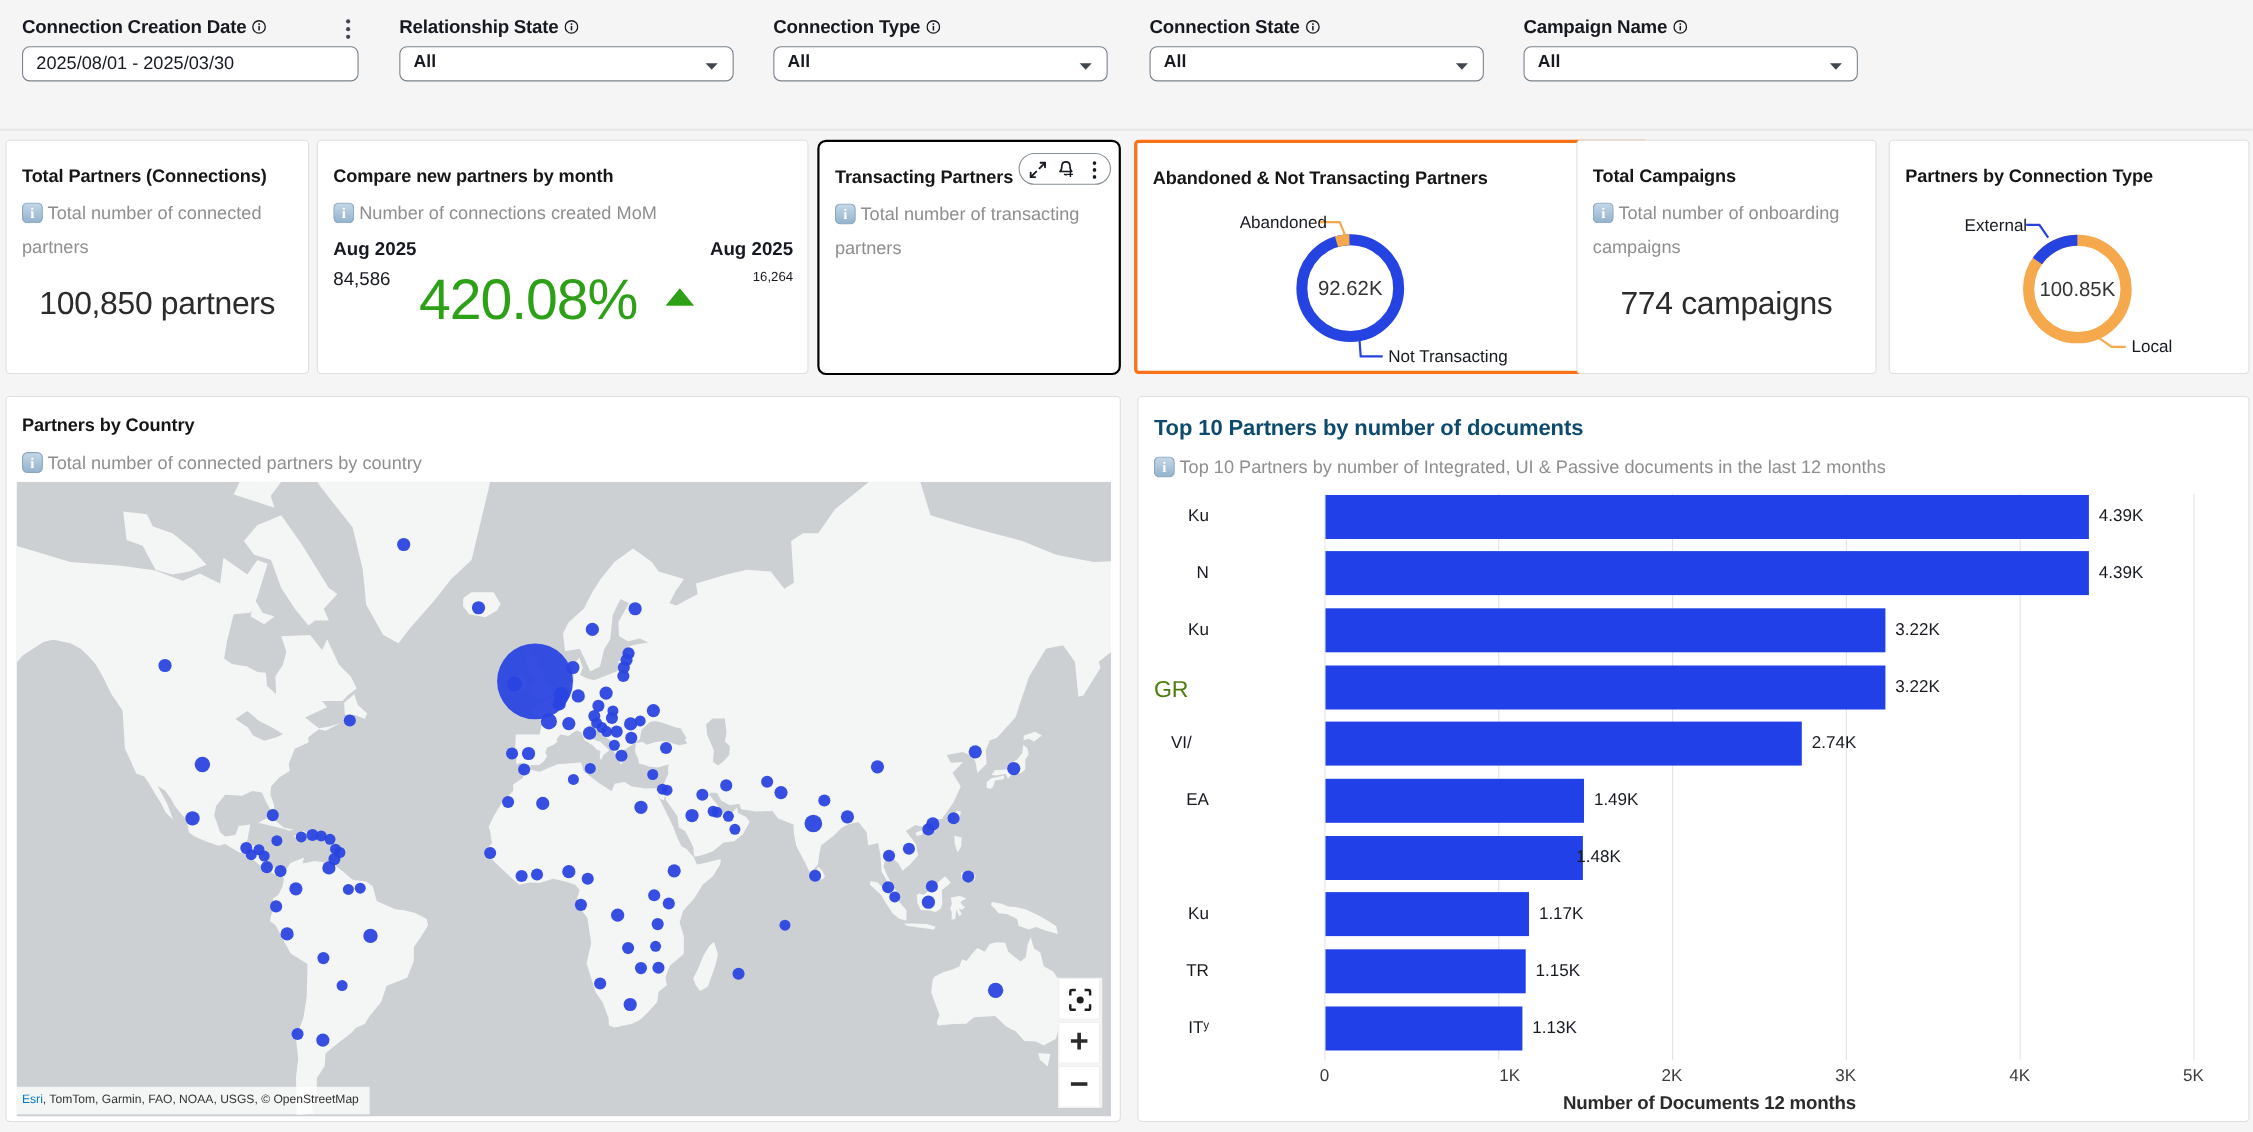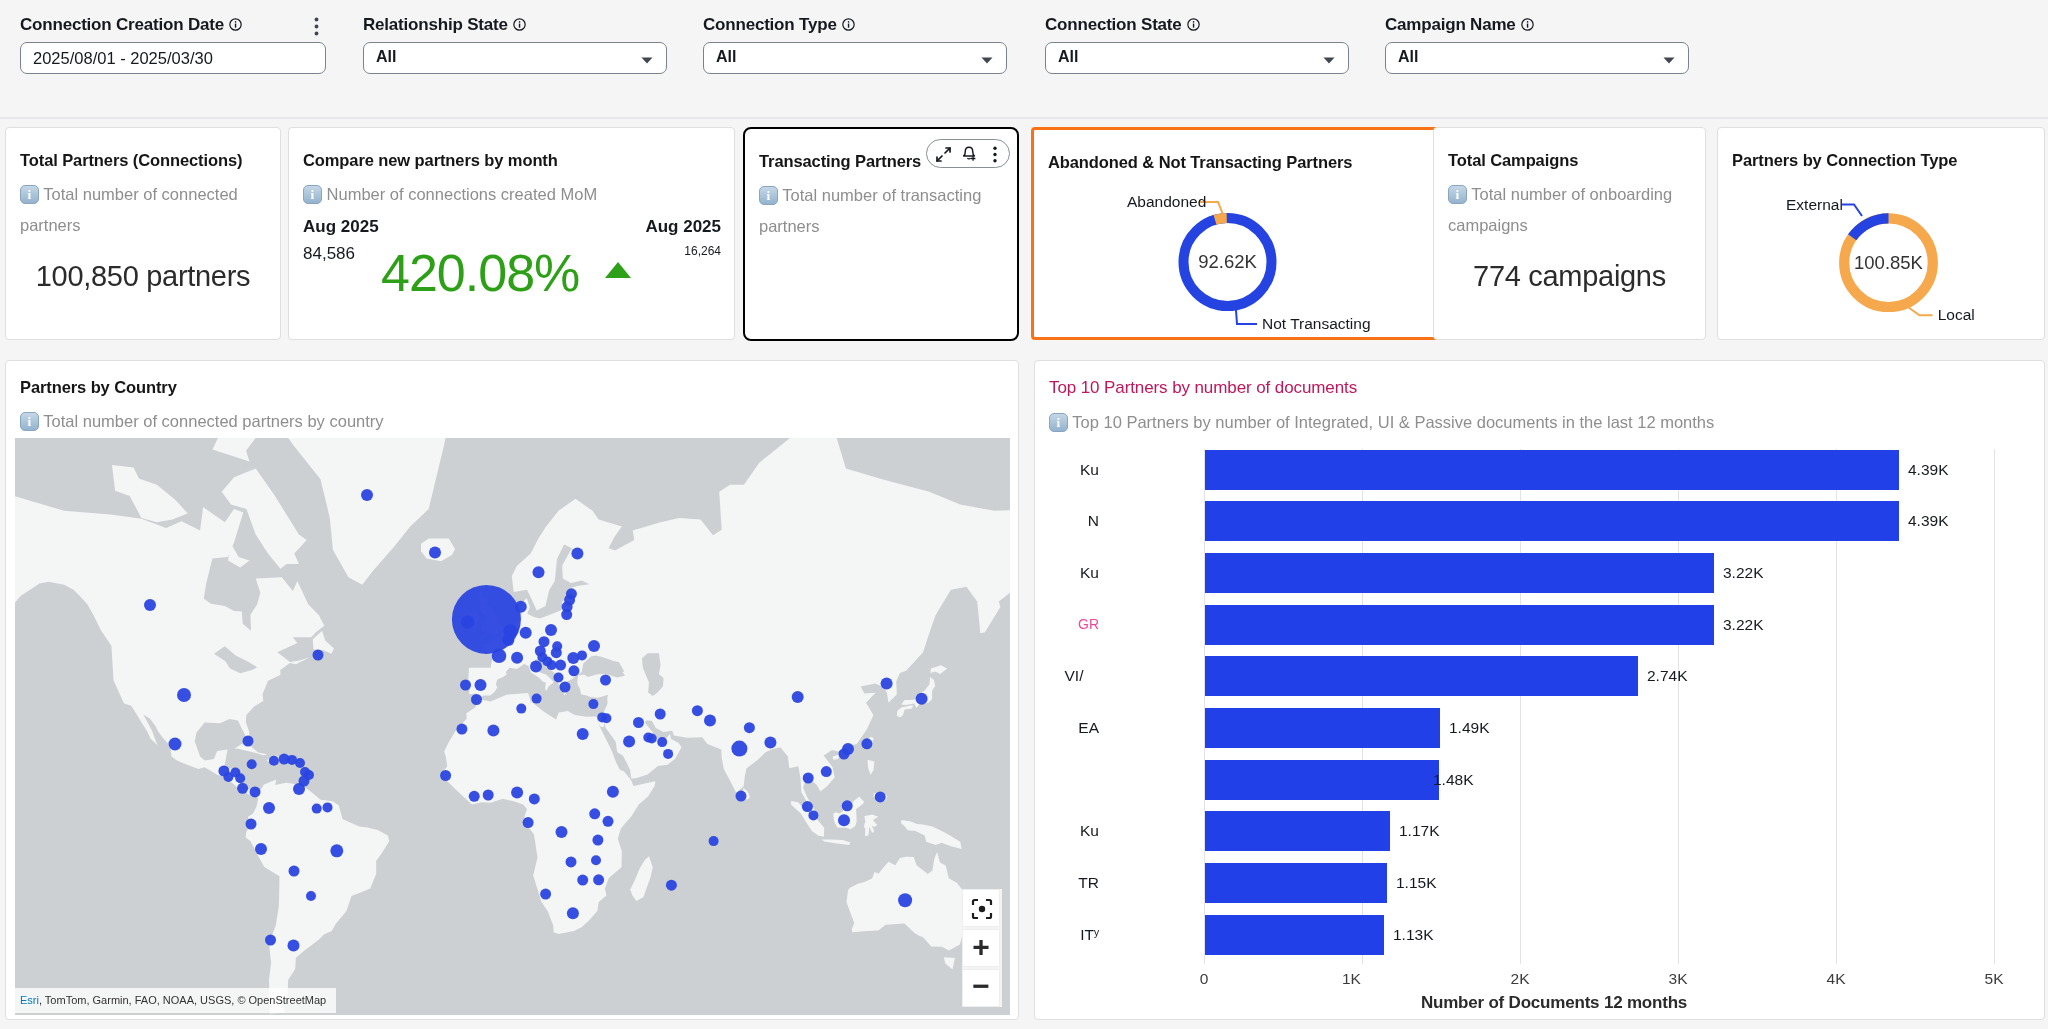--- a/index.html
+++ b/index.html
@@ -367,54 +367,54 @@
             <path d="M7,20 L3.5,20 Q2,20 2,18.5 L2,15"></path>
           </g>
           <circle cx="11" cy="11" r="3.2" fill="#1d1d1d"></circle>
         </svg>
       </div>
 <div style="width:38px;height:38px;background:#fff;border:1px solid #eee;margin-bottom:2px;position:relative;color:#2b2b2b;font-size:30px;font-weight:700;text-align:center;line-height:34px">+</div>
 <div style="width:38px;height:38px;background:#fff;border:1px solid #eee;position:relative;color:#2b2b2b;font-size:30px;font-weight:700;text-align:center;line-height:32px">−</div>
     </div>
   </div>
 <div style="position:absolute;left:1034px;top:360px;width:1011px;height:660px;background:#fff;border:1px solid #dfdfdf;border-radius:4px;box-sizing:border-box">
-    <div style="padding:17px 14px 0 14px;font-size:17px;font-weight:400;color:#be185d;letter-spacing:-0.1px;white-space:nowrap">Top 10 Partners by number of documents</div>
+    <div style="padding:17px 14px 0 14px;font-size:20px;font-weight:700;color:#0c4a6e;letter-spacing:-0.1px;white-space:nowrap">Top 10 Partners by number of documents</div>
     <div style="margin-top:9px;padding:0 14px;font-size:16.5px;color:#8e8e8e;line-height:31px"><svg width="19" height="19" viewBox="0 0 19 19" style="vertical-align:-4px">
         <defs>
           <linearGradient id="ig" x1="0" y1="0" x2="0" y2="1">
             <stop offset="0" stop-color="#c6d8e8"></stop>
             <stop offset="1" stop-color="#92b2cd"></stop>
           </linearGradient>
         </defs>
         <rect x="0.5" y="0.5" width="18" height="18" rx="4.5" fill="url(#ig)" stroke="#8aa6bf"></rect>
         <text x="9.5" y="14.2" font-family="Liberation Serif,serif" font-size="13.5" font-weight="bold" fill="#fff" text-anchor="middle">i</text>
       </svg> Top 10 Partners by number of Integrated, UI &amp; Passive documents in the last 12 months</div>
     <div style="position:absolute;left:0;top:77px;width:1009px;height:600px">
       <div style="position:absolute;left:169px;top:11px;width:1px;height:515px;background:#e3e3e6"></div>
       <div style="position:absolute;left:327px;top:11px;width:1px;height:515px;background:#e3e3e6"></div>
       <div style="position:absolute;left:485px;top:11px;width:1px;height:515px;background:#e3e3e6"></div>
       <div style="position:absolute;left:643px;top:11px;width:1px;height:515px;background:#e3e3e6"></div>
       <div style="position:absolute;left:801px;top:11px;width:1px;height:515px;background:#e3e3e6"></div>
       <div style="position:absolute;left:959px;top:11px;width:1px;height:515px;background:#e3e3e6"></div>
       <div style="position:absolute;left:149px;top:532px;width:40px;text-align:center;font-size:15.5px;color:#3c3c3c">0</div>
-      <div style="position:absolute;left:307px;top:532px;width:40px;text-align:left;font-size:15.5px;color:#3c3c3c">1K</div>
+      <div style="position:absolute;left:307px;top:532px;width:40px;text-align:right;font-size:15.5px;color:#3c3c3c">1K</div>
       <div style="position:absolute;left:465px;top:532px;width:40px;text-align:center;font-size:15.5px;color:#3c3c3c">2K</div>
       <div style="position:absolute;left:623px;top:532px;width:40px;text-align:center;font-size:15.5px;color:#3c3c3c">3K</div>
       <div style="position:absolute;left:781px;top:532px;width:40px;text-align:center;font-size:15.5px;color:#3c3c3c">4K</div>
       <div style="position:absolute;left:939px;top:532px;width:40px;text-align:center;font-size:15.5px;color:#3c3c3c">5K</div>
       <div style="position:absolute;left:14px;top:22.5px;width:50px;text-align:right;font-size:15.5px;color:#16191f;white-space:nowrap;overflow:hidden">Ku</div>
       <div style="position:absolute;left:170px;top:11.5px;width:694px;height:40px;background:#2140e8"></div>
       <div style="position:absolute;left:873px;top:22.5px;font-size:15.5px;color:#16191f">4.39K</div>
       <div style="position:absolute;left:14px;top:74.2px;width:50px;text-align:right;font-size:15.5px;color:#16191f;white-space:nowrap;overflow:hidden">N</div>
       <div style="position:absolute;left:170px;top:63.2px;width:694px;height:40px;background:#2140e8"></div>
       <div style="position:absolute;left:873px;top:74.2px;font-size:15.5px;color:#16191f">4.39K</div>
       <div style="position:absolute;left:14px;top:125.9px;width:50px;text-align:right;font-size:15.5px;color:#16191f;white-space:nowrap;overflow:hidden">Ku</div>
       <div style="position:absolute;left:170px;top:114.9px;width:509px;height:40px;background:#2140e8"></div>
       <div style="position:absolute;left:688px;top:125.9px;font-size:15.5px;color:#16191f">3.22K</div>
-      <div style="position:absolute;left:14px;top:177.60000000000002px;width:50px;text-align:right;font-size:14px;color:#ec4899;white-space:nowrap;overflow:hidden">GR</div>
+      <div style="position:absolute;left:14px;top:177.60000000000002px;width:50px;text-align:left;font-size:21px;color:#4d7c0f;white-space:nowrap;overflow:hidden">GR</div>
       <div style="position:absolute;left:170px;top:166.6px;width:509px;height:40px;background:#2140e8"></div>
       <div style="position:absolute;left:688px;top:177.60000000000002px;font-size:15.5px;color:#16191f">3.22K</div>
       <div style="position:absolute;left:14px;top:229.3px;width:50px;text-align:center;font-size:15.5px;color:#16191f;white-space:nowrap;overflow:hidden">VI/</div>
       <div style="position:absolute;left:170px;top:218.3px;width:433px;height:40px;background:#2140e8"></div>
       <div style="position:absolute;left:612px;top:229.3px;font-size:15.5px;color:#16191f">2.74K</div>
       <div style="position:absolute;left:14px;top:281.0px;width:50px;text-align:right;font-size:15.5px;color:#16191f;white-space:nowrap;overflow:hidden">EA</div>
       <div style="position:absolute;left:170px;top:270.0px;width:235px;height:40px;background:#2140e8"></div>
       <div style="position:absolute;left:414px;top:281.0px;font-size:15.5px;color:#16191f">1.49K</div>
       <div style="position:absolute;left:14px;top:332.70000000000005px;width:50px;text-align:right;font-size:15.5px;color:#16191f;white-space:nowrap;overflow:hidden"></div>
       <div style="position:absolute;left:170px;top:321.7px;width:234px;height:40px;background:#2140e8"></div>

